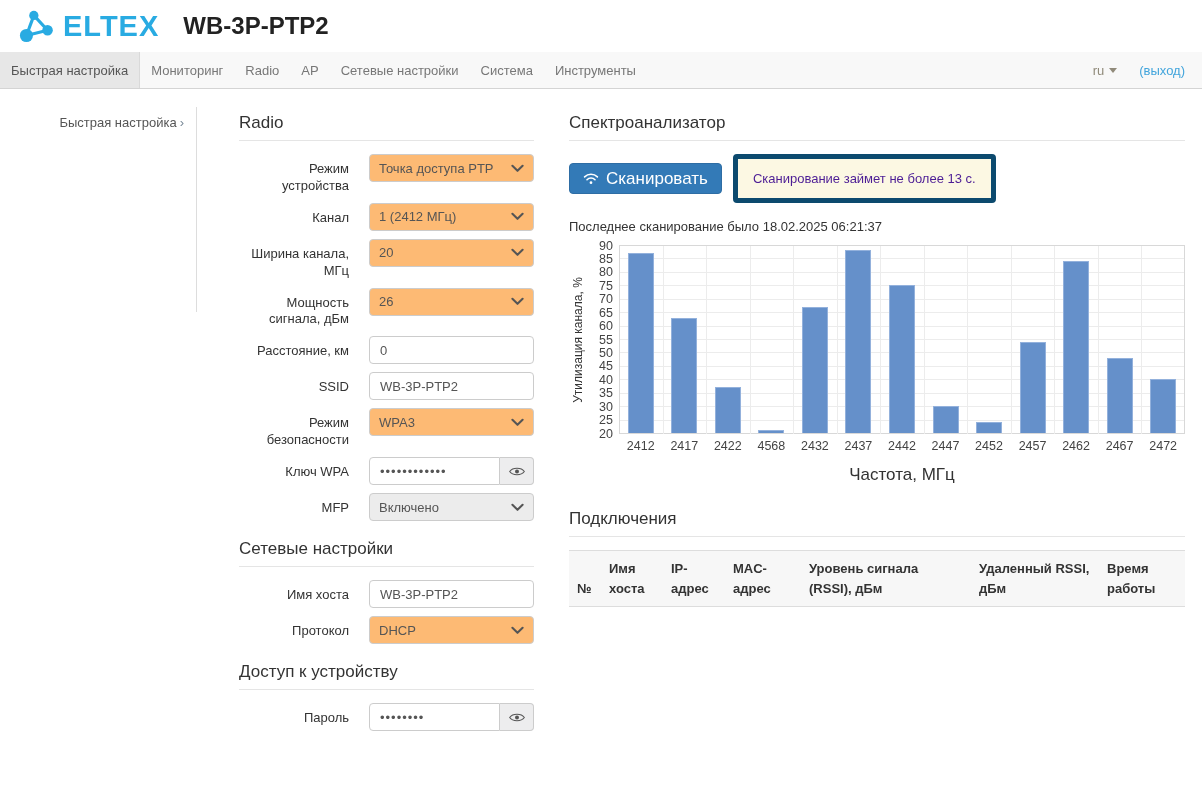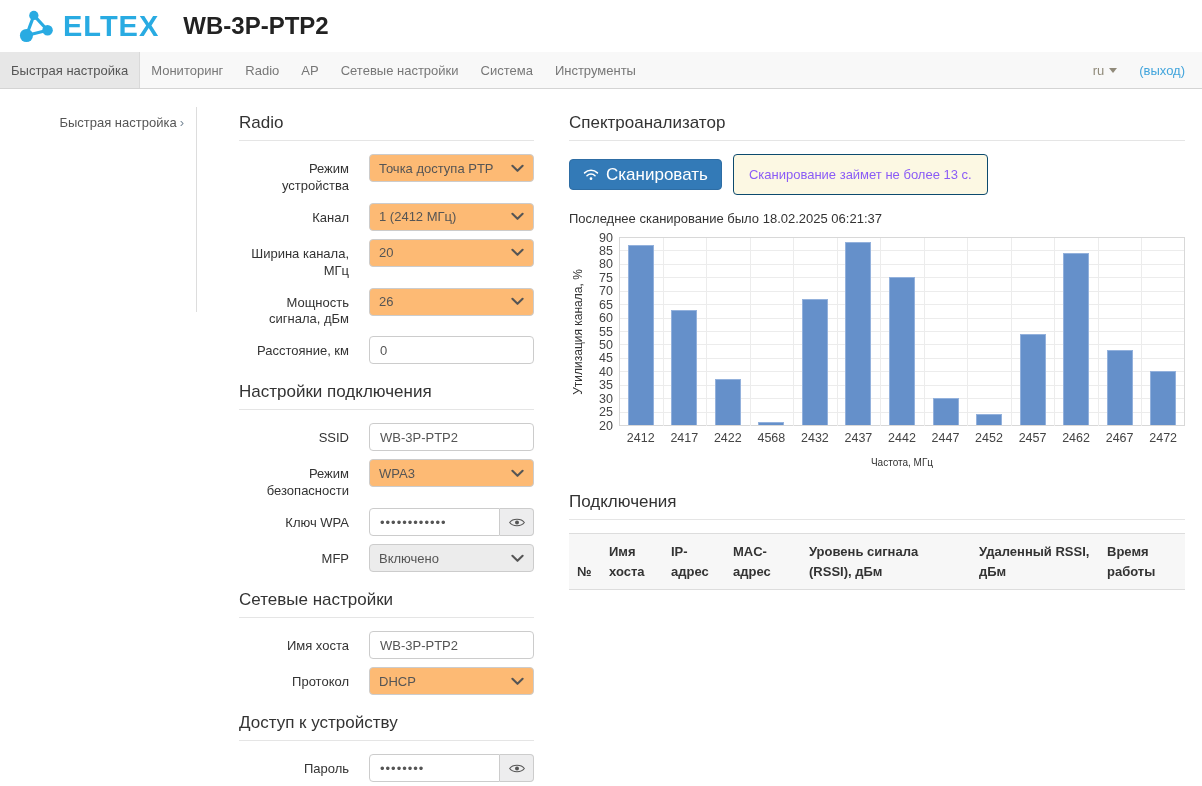--- a/index.html
+++ b/index.html
@@ -48,42 +48,42 @@
   .igroup { display: flex; width: 100%; }
   .igroup .tinput { border-radius: 4px 0 0 4px; letter-spacing: 1px; }
   .addon { width: 34px; height: 28px; flex: none; border: 1px solid #ccc; border-left: none; border-radius: 0 4px 4px 0;
            background: #ededee; display: flex; align-items: center; justify-content: center; cursor: pointer; }
   .btn { display: inline-flex; align-items: center; gap: 7px; padding: 6px 13px; font-size: 17px; font-family: inherit;
          border-radius: 4px; border: 1px solid transparent; cursor: pointer; line-height: 1; }
   .btn-primary { background: #337ab7; border-color: #2e6da4; color: #fff; }
 
   
   .scan-row { display: flex; align-items: center; margin: 2px 0 12px; }
-  .alert-box { margin-left: 11px; background: #fcf8e3; border: 1px solid #0c4a6e; border-radius: 4px;
-               color: #8b5cf6; padding: 12px 15px; }
+  .alert-box { margin-left: 11px; background: #fcf8e3; border: 5px solid #0c4a6e; border-radius: 4px;
+               color: #4c1d95; padding: 12px 15px; }
   .last-scan { color: #333; margin: 16px 0 10px; }
 
   
   .chart { display: flex; margin-top: 12px; }
   .chart-ylabel { width: 18px; height: 188px; position: relative; flex: none; }
   .chart-ylabel span { position: absolute; top: 50%; left: 50%; transform: translate(-50%,-50%) rotate(-90deg);
                        white-space: nowrap; font-size: 12px; color: #333; }
   .chart-yticks { width: 32px; height: 188px; position: relative; flex: none; }
   .ytick { position: absolute; right: 6px; transform: translateY(50%); font-size: 12.5px; color: #444; line-height: 1; }
   .chart-plotcol { flex: 1; min-width: 0; }
   .chart-plot { position: relative; height: 188px; background: #fff; }
   .hgrid { position: absolute; left: 0; right: 0; height: 1px; background: #ececec; }
   .hgrid.edge { background: #d8d8d8; }
   .vgrid { position: absolute; top: 0; bottom: 0; width: 1px; background: #ececec; }
   .vgrid.edge { background: #d8d8d8; }
   .bar { position: absolute; bottom: 1px; width: 26px; transform: translateX(-50%);
          border: 1px solid; border-bottom: none; }
   .chart-xticks { display: flex; margin-top: 5px; }
   .xtick { flex: 1; text-align: center; font-size: 12.5px; color: #444; }
-  .chart-xlabel { text-align: center; font-size: 10px; color: #333; margin: 12px 0 0 50px; }
+  .chart-xlabel { text-align: center; font-size: 17px; color: #333; margin: 12px 0 0 50px; }
 
   
   .conn-wrap { margin-top: 24px; }
   .conn-table { width: 100%; border-collapse: collapse; margin-top: 2px; }
   .conn-table th { background: #f7f7f7; border-top: 1px solid #ddd; border-bottom: 1px solid #ddd;
                    padding: 8px; font-size: 13px; font-weight: bold; color: #333; text-align: left;
                    vertical-align: bottom; line-height: 1.5; }
 </style>
 </head>
 <body>
@@ -182,21 +182,20 @@
       </div>
     </div>
 
     <div class="frow">
       <label class="flabel">Расстояние, км</label>
       <div class="fcontrol">
         <input class="tinput" type="text" value="0" style="">
       </div>
     </div>
 
-    <h2 class="sect-title">Настройки подключения</h2>
 
     <div class="frow">
       <label class="flabel">SSID</label>
       <div class="fcontrol">
         <input class="tinput" type="text" value="WB-3P-PTP2" style="">
       </div>
     </div>
 
     <div class="frow">
       <label class="flabel">Режим безопасности</label>

